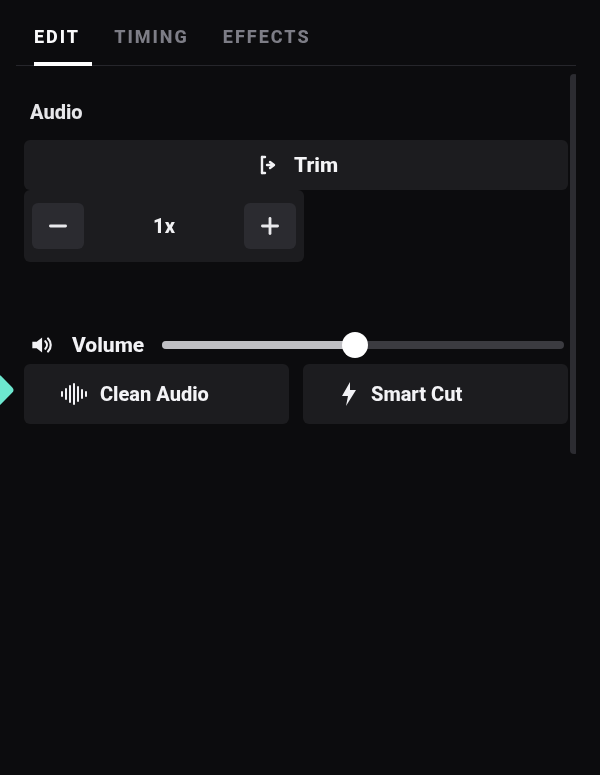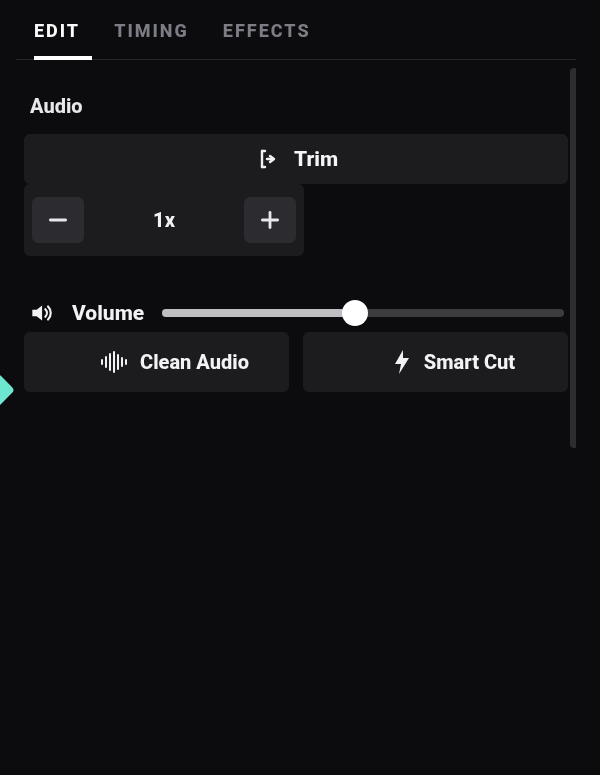--- a/index.html
+++ b/index.html
@@ -15,21 +15,21 @@
   .left-accent {
     position: absolute;
     left: -14px; top: 378px;
     width: 24px; height: 24px;
     background: #6de7cf;
     transform: rotate(45deg);
     border-radius: 4px;
   }
   .panel {
     position: absolute;
-    left: 16px; top: 6px;
+    left: 16px; top: 12px;
     width: 560px; height: 760px;
     display: flex; flex-direction: column;
   }
   
   .tabs {
     display: flex;
     gap: 34px;
     padding: 14px 18px 0 18px;
     border-bottom: 1px solid #26262b;
     position: relative;
@@ -108,21 +108,21 @@
     text-align: center;
     font-weight: 800;
     font-size: 20px;
     color: #f1f1f3;
   }
 
   .volume-row {
     display: flex;
     align-items: center;
     gap: 18px;
-    margin-top: 42px;
+    margin-top: 68px;
     padding: 0 4px;
   }
   .volume-label { font-weight: 800; font-size: 21px; color: #f2f2f5; }
   .slider {
     position: relative;
     flex: 1;
     height: 30px;
     cursor: pointer;
   }
   .track {
@@ -143,21 +143,21 @@
   }
 
   .tool-row {
     display: flex; gap: 14px; margin-top: 4px;
   }
   .tool-btn {
     flex: 1;
     height: 60px;
     background: #1c1c1f;
     border-radius: 6px;
-    display: flex; align-items: center; justify-content: center;
+    display: flex; align-items: center; 
     gap: 12px;
     cursor: pointer;
     padding-left: 36px;
   }
   .tool-btn .label { font-weight: 800; font-size: 20px; color: #f3f3f6; }
 
   
   .icon { display: inline-flex; align-items: center; justify-content: center; }
 </style>
 </head>

